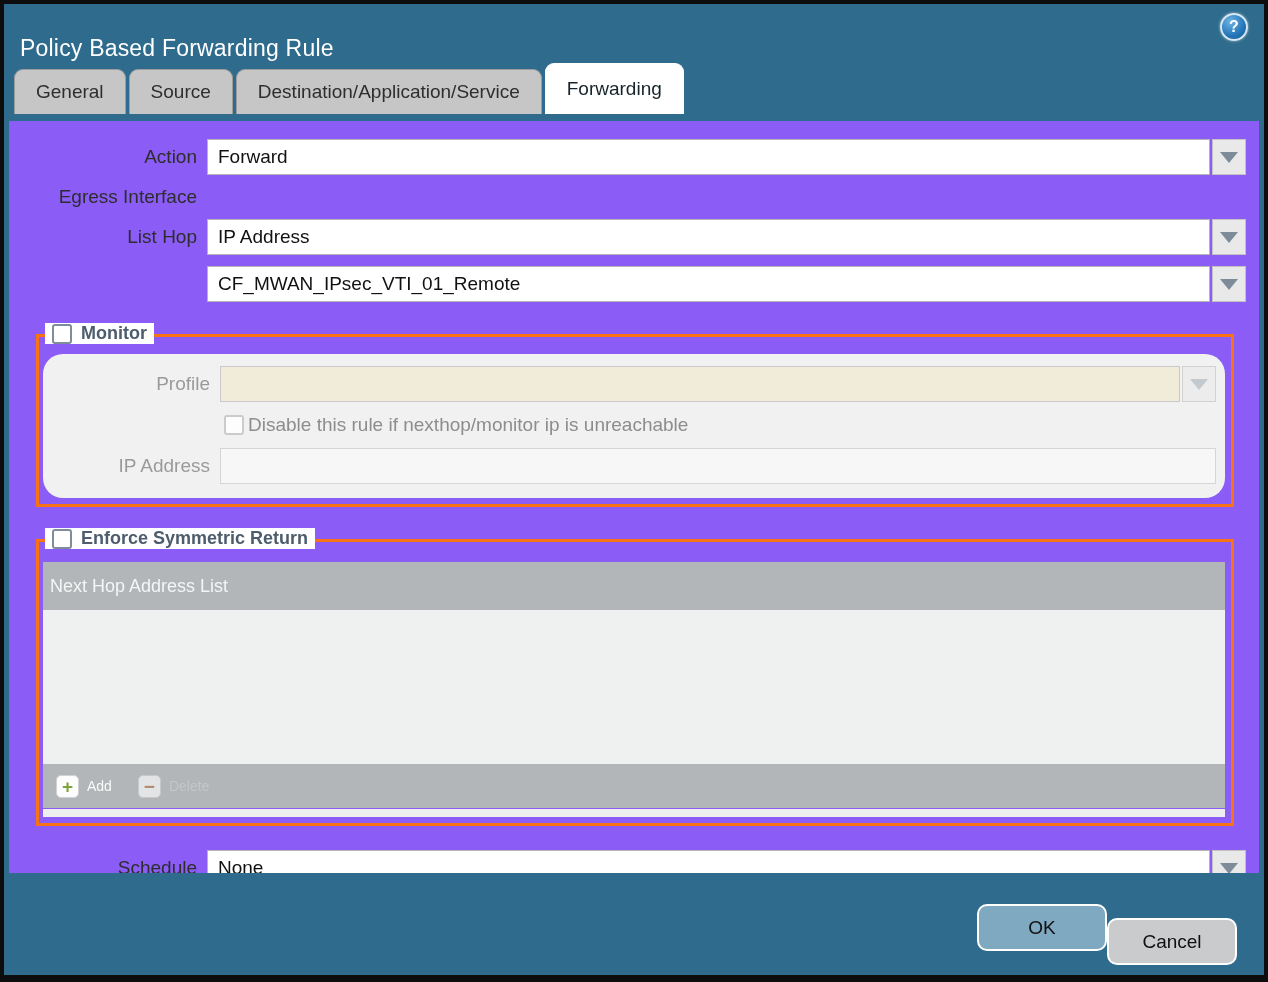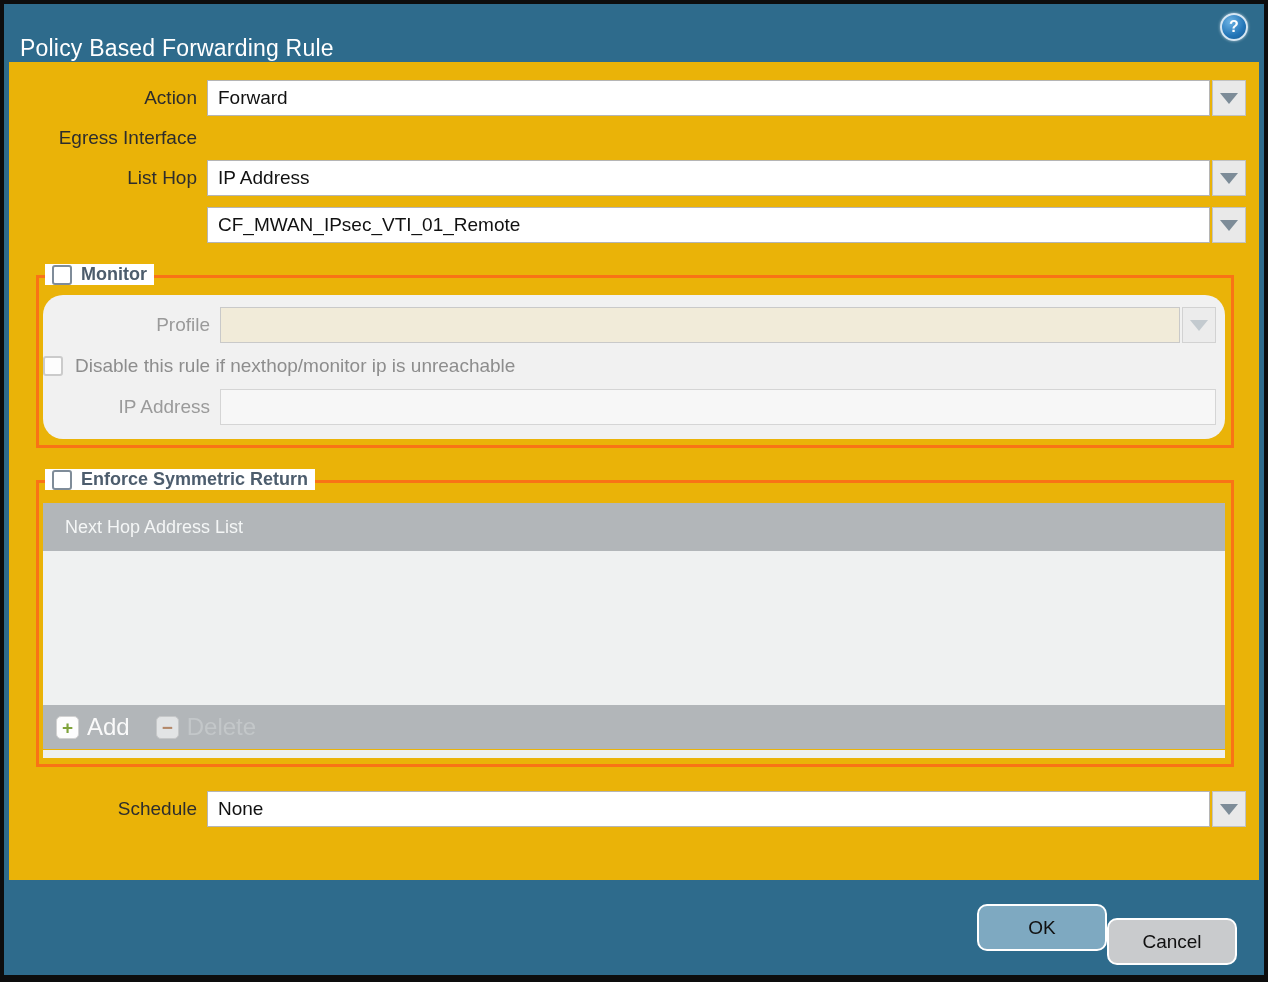--- a/index.html
+++ b/index.html
@@ -44,21 +44,21 @@
     padding: 0 21px; margin-right: 3px;
     font-size: 19px; color: #2e2e2e; cursor: pointer; white-space: nowrap;
   }
   .tab.active {
     background: var(--active-tab-bg, #ffffff);
     border-color: #fff; color: #15232b;
     height: 51px; line-height: 50px;
   }
   
   .content {
-    flex: 1 1 auto; background: #eab308; margin: 0 5px;
+    flex: 1 1 auto; background: #8b5cf6; margin: 7px 5px;
     padding: 18px 13px 0 0; overflow: hidden;
   }
   .form-row { display: flex; align-items: center; margin-bottom: 11px; }
   .form-label {
     width: 198px; flex: 0 0 198px; text-align: right;
     padding-right: 10px; font-size: 19px; color: #2d2d2d; white-space: nowrap;
   }
   .form-label.dim { color: #9a9a9a; }
   .combo { display: flex; flex: 1 1 auto; align-items: stretch; }
   .combo-text, .text-input {
@@ -94,49 +94,49 @@
   .legend-label { font-size: 18px; font-weight: bold; color: var(--legend-text, #4d5d6d); }
   .checkbox {
     width: 20px; height: 20px; background: #fff;
     border: 2px solid #7f8c99; border-radius: 3px; cursor: pointer;
   }
   .checkbox.disabled { border-color: #cbcbcb; background: #fdfdfd; cursor: default; }
   
   .panel { background: var(--panel-gray, #f1f1f1); padding: 12px 9px 14px 0; border-radius: 20px; }
   .panel .form-label { width: 177px; flex: 0 0 177px; }
   .check-row {
-    display: flex; align-items: center; gap: 12px;
-    margin: 4px 0 12px 0;
+    display: flex; align-items: center; gap: 4px;
+    padding-left: 181px; margin: 4px 0 12px 0;
   }
   .check-label { font-size: 19px; color: #8d8d8d; }
   .panel .form-row { margin-bottom: 12px; }
   .panel .form-row:last-child { margin-bottom: 0; }
   
   .nh-table { margin-top: 3px; }
   .table-header {
     height: 48px; background: var(--table-bar-gray, #b2b6b9);
     color: #f4f6f6; font-size: 18px;
-    display: flex; align-items: center; padding-left: 22px;
+    display: flex; align-items: center; padding-left: 7px;
   }
   .table-body { height: 154px; background: var(--table-body-gray, #eff1f1); }
   .table-footer {
     height: 44px; background: var(--table-bar-gray, #b2b6b9);
     display: flex; align-items: center; gap: 26px; padding-left: 13px;
   }
   .toolbtn { display: flex; align-items: center; gap: 8px; cursor: pointer; }
   .toolbtn.disabled { cursor: default; }
   .icon-box {
     width: 23px; height: 23px; background: #fdfdfd;
     border: 1px solid #d2d2d2; border-radius: 5px;
     display: flex; align-items: center; justify-content: center;
     font-size: 19px; font-weight: bold; line-height: 1;
   }
   .icon-box.add { color: var(--add-icon-green, #7fa33b); }
   .icon-box.del { color: var(--delete-icon-red, #b5713f); opacity: .65; }
-  .toolbtn .btn-label { font-size: 24px; color: #fafafa; }
+  .toolbtn .btn-label { font-size: 14px; color: #fafafa; }
   .toolbtn.disabled .btn-label { color: #c3c7c9; }
   .table-scroll-strip { height: 8px; background: #eef0f0; margin-top: 1px; }
   
   .schedule-row { margin-top: 24px; }
   
   .footerbar {
     flex: 0 0 95px; display: flex; align-items: center; justify-content: flex-end;
     padding-right: 27px;
   }
   .btn {
@@ -150,20 +150,26 @@
 </head>
 <body>
 
 <div class="screen">
 
   <div class="titlebar">
     <span class="title">Policy Based Forwarding Rule</span>
     <span class="help">?</span>
   </div>
 
+  <div class="tabs">
+    <div class="tab">General</div>
+    <div class="tab">Source</div>
+    <div class="tab">Destination/Application/Service</div>
+    <div class="tab active">Forwarding</div>
+  </div>
 
   <div class="content">
 
     <div class="form-row">
       <span class="form-label">Action</span>
       <div class="combo">
         <div class="combo-text">Forward</div>
         <div class="combo-btn">
           <span class="tri"></span>
         </div>

